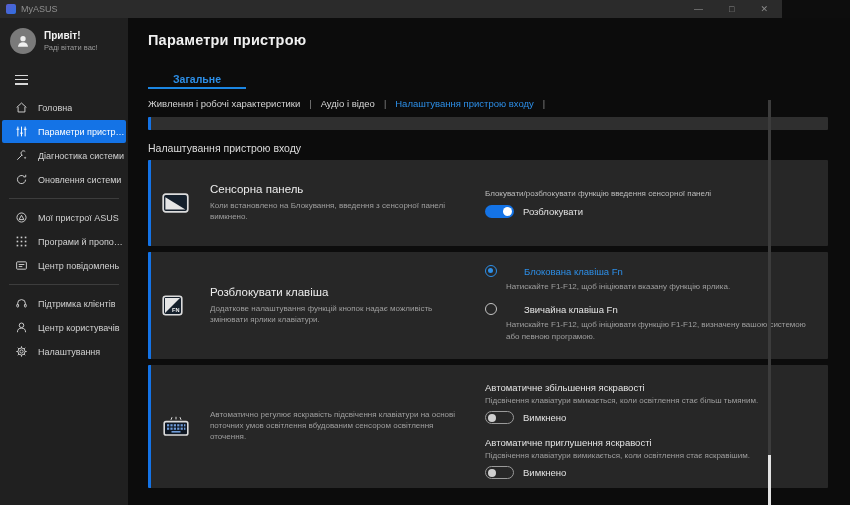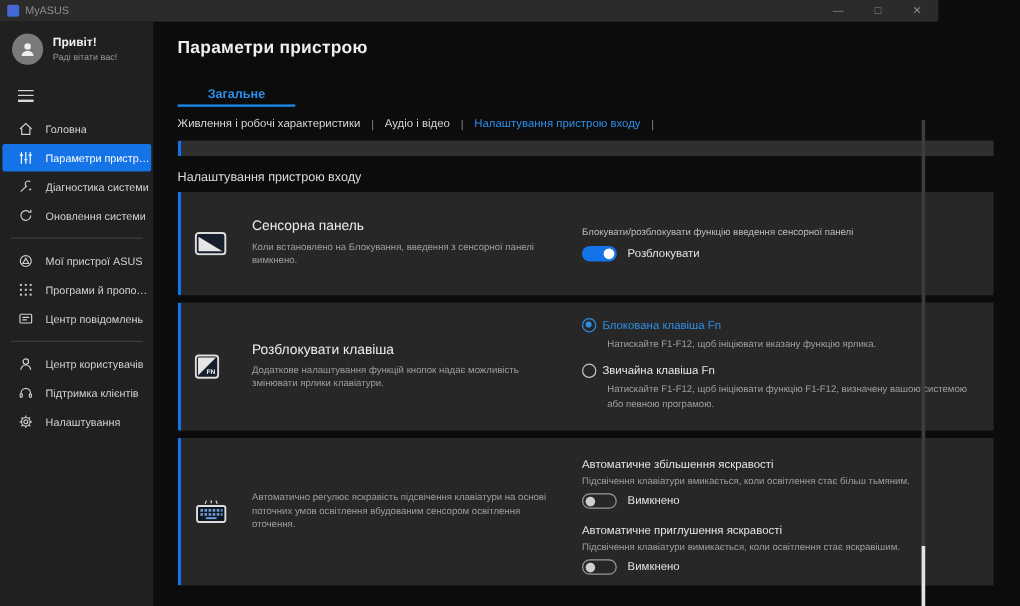--- a/index.html
+++ b/index.html
@@ -65,21 +65,21 @@
   .toggle { width:29px; height:13px; border-radius:7px; position:relative; cursor:pointer; flex:0 0 auto; }
   .toggle.on { background:#1473e6; }
   .toggle.on .knob { position:absolute; right:2px; top:2px; width:9px; height:9px;
                      border-radius:50%; background:#fff; }
   .toggle.off { background:transparent; border:1px solid #9a9a9a; }
   .toggle.off .knob { position:absolute; left:2px; top:2px; width:8px; height:8px;
                       border-radius:50%; background:#cfcfcf; }
   .toggle-label { font-size:9.5px; color:#e2e2e2; }
 
   .radio-group { margin-bottom:11px; }
-  .radio-line { display:flex; align-items:center; gap:5px; cursor:pointer; }
+  .radio-line { display:flex; align-items:center; gap:27px; cursor:pointer; }
   .radio { width:12px; height:12px; border-radius:50%; flex:0 0 auto; position:relative; }
   .radio.sel { border:1.5px solid #2d8fe8; }
   .radio.sel::after { content:""; position:absolute; left:2px; top:2px; width:5px; height:5px;
                       border-radius:50%; background:#2d8fe8; }
   .radio.unsel { border:1.5px solid #c4c4c4; }
   .radio-label { font-size:9.5px; color:#e6e6e6; }
   .radio-label.blue { color:#2d8fe8; }
   .radio-desc { font-size:8px; color:#9f9f9f; line-height:1.4; margin:4px 0 0 21px; max-width:330px; }
 
   .switch-group { margin:7px 0 13px 0; }
@@ -204,36 +204,36 @@
             </svg>
         </span>
         <span class="lbl">Центр повідомлень</span>
       </div>
 
       <div class="side-divider"></div>
 
       <div class="nav-item">
         <span class="ico">
           <svg width="13" height="13" viewBox="0 0 16 16" fill="none" stroke="#cfcfcf" stroke-width="1.2">
-            <circle cx="8" cy="5.3" r="2.8"></circle>
-              <path d="M3 13.8a5 5 0 0 1 10 0"></path>
-            </svg>
-        </span>
-        <span class="lbl">Центр користувачів</span>
-      </div>
-
-      <div class="nav-item">
-        <span class="ico">
-          <svg width="13" height="13" viewBox="0 0 16 16" fill="none" stroke="#cfcfcf" stroke-width="1.2">
             <path d="M3.2 9.5V8a4.8 4.8 0 0 1 9.6 0v1.5"></path>
             <rect x="2.2" y="8.8" width="2.2" height="3.6" rx="1"></rect>
             <rect x="11.6" y="8.8" width="2.2" height="3.6" rx="1"></rect>
             </svg>
         </span>
         <span class="lbl">Підтримка клієнтів</span>
+      </div>
+
+      <div class="nav-item">
+        <span class="ico">
+          <svg width="13" height="13" viewBox="0 0 16 16" fill="none" stroke="#cfcfcf" stroke-width="1.2">
+            <circle cx="8" cy="5.3" r="2.8"></circle>
+              <path d="M3 13.8a5 5 0 0 1 10 0"></path>
+            </svg>
+        </span>
+        <span class="lbl">Центр користувачів</span>
       </div>
 
       <div class="nav-item">
         <span class="ico">
           <svg width="13" height="13" viewBox="0 0 16 16" fill="none" stroke="#cfcfcf" stroke-width="1.2">
             <circle cx="8" cy="8" r="2"></circle>
               <circle cx="8" cy="8" r="4.4"></circle>
             <path d="M8 1.6v2M8 12.4v2M1.6 8h2M12.4 8h2M3.4 3.4l1.4 1.4M11.2 11.2l1.4 1.4M12.6 3.4l-1.4 1.4M4.8 11.2l-1.4 1.4"></path>
             </svg>
         </span>

